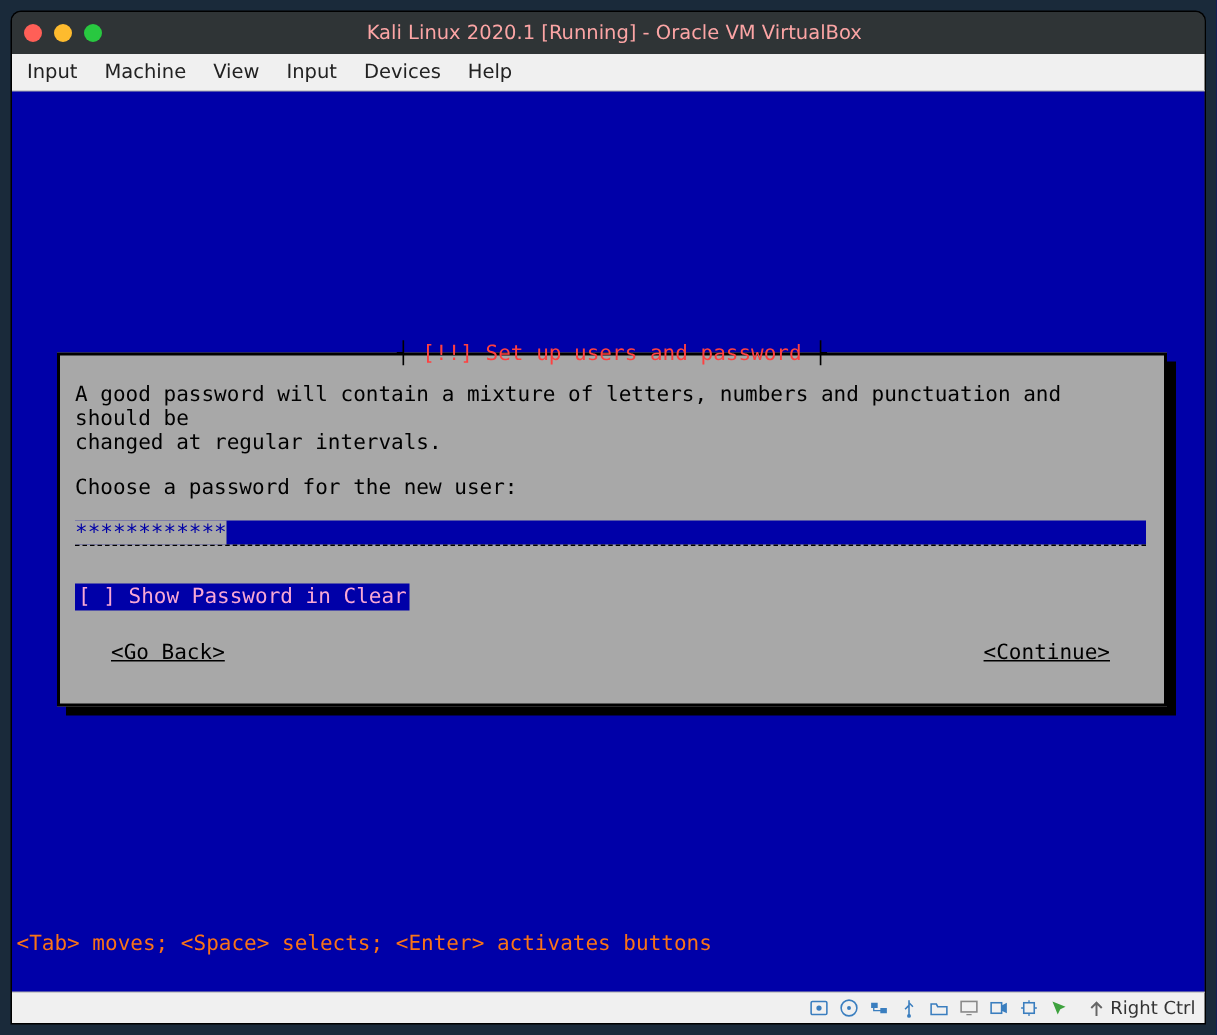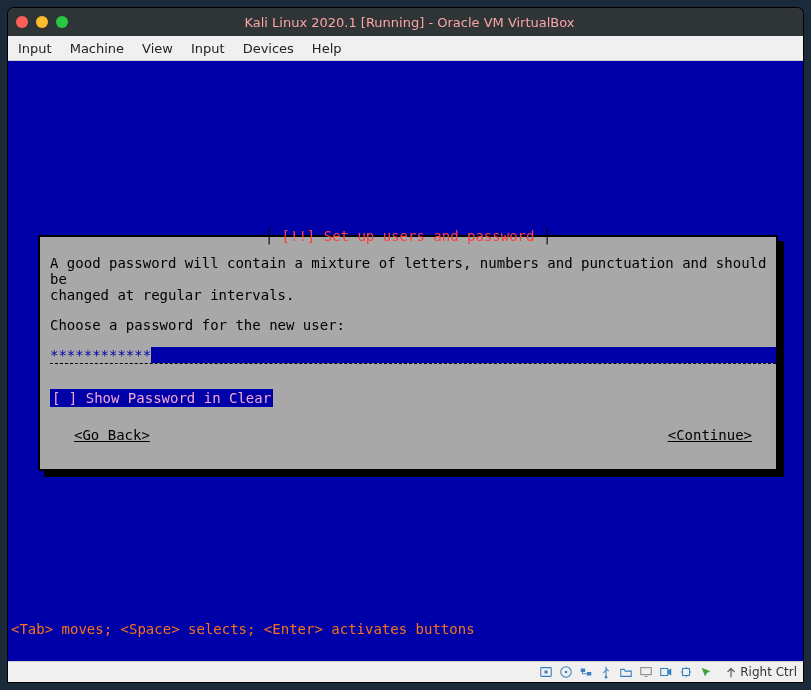--- a/index.html
+++ b/index.html
@@ -95,21 +95,21 @@
     top: -9px;
     left: 0;
     right: 0;
     text-align: center;
     color: #ff4040;
   }
   .dialog-title-row .line {
     color: #000;
   }
   .dialog-body {
-    padding: 18px 0 0 10px;
+    padding: 18px 12px 0 10px;
     line-height: 1.15;
   }
   .pw-row {
     position: relative;
     margin-top: 14px;
     height: 18px;
   }
   .pw-input-line {
     position: absolute;
     left: 0;

